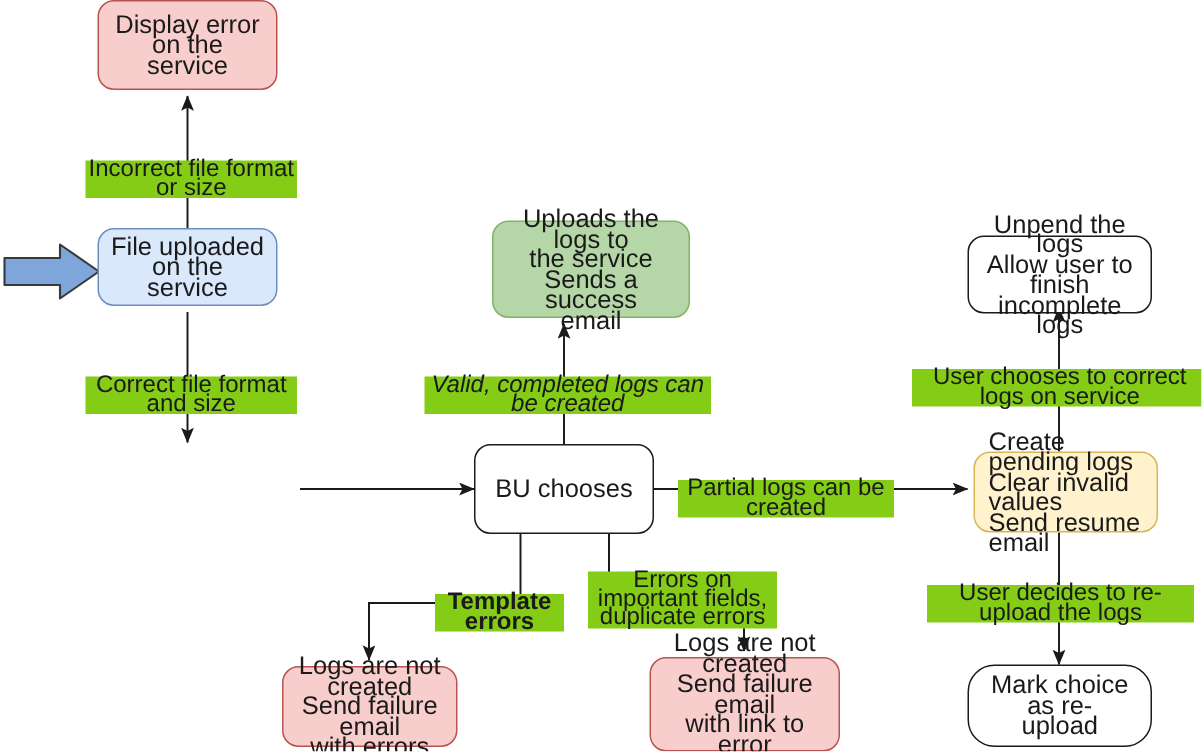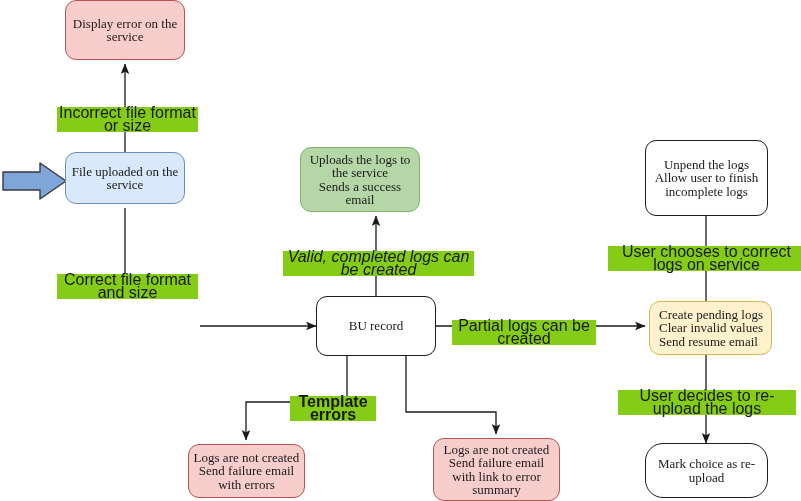--- a/index.html
+++ b/index.html
@@ -17,26 +17,25 @@
   }
   .node {
     position: absolute;
     box-sizing: border-box;
     border: 1.4px solid #1a1a1a;
     border-radius: 11px;
     display: flex;
     align-items: center;
     justify-content: center;
     text-align: center;
-    font-size: 13px;
+    font-size: 17px;
     line-height: 13.5px;
     color: #1a1a1a;
     white-space: pre-line;
     padding: 2px 4px;
-    font-family: Liberation Serif, serif;
   }
   .node.fill-pink   { background: #f8cecc; border-color: #b85450; }
   .node.fill-blue   { background: #dae8fc; border-color: #6c8ebf; }
   .node.fill-green  { background: #b5d6a7; border-color: #82b366; }
   .node.fill-yellow { background: #fff2cc; border-color: #d6b656; }
   .node.fill-white  { background: #ffffff; border-color: #1a1a1a; }
   .node.align-left  { justify-content: flex-start; text-align: left; padding-left: 9px; }
 
   .edge-layer {
     position: absolute;
@@ -96,55 +95,57 @@
     <path d="M3,12 L40,12 L40,3 L66,21 L40,39 L40,30 L3,30 Z" fill="#7ea6d9" stroke="#36393d" stroke-width="1.4" stroke-linejoin="round"></path>
   </svg>
 
   <div class="node fill-pink" style="left:65px;  top:0px;   width:120px; height:60px;">Display error on the
 service</div>
 
   <div class="node fill-blue" style="left:65px;  top:152px; width:120px; height:52px;">File uploaded on the
 service</div>
 
 
-  <div class="node fill-green" style="left:300px; top:147px; width:120px; height:65px;">Uploads the logs to
+  <div class="node fill-green" style="left:328px; top:147px; width:132px; height:65px;">Uploads the logs to
 the service
 Sends a success
 email</div>
 
-  <div class="node fill-white" style="left:316px; top:296px; width:120px; height:60px;">BU record</div>
+  <div class="node fill-white" style="left:316px; top:296px; width:120px; height:60px;">BU chooses</div>
 
   <div class="node fill-pink" style="left:188px; top:444px; width:117px; height:54px;">Logs are not created
 Send failure email
 with errors</div>
 
   <div class="node fill-pink" style="left:433px; top:438px; width:127px; height:63px;">Logs are not created
 Send failure email
 with link to error
 summary</div>
 
-  <div class="node fill-white" style="left:645px; top:140px; width:123px; height:76px;">Unpend the logs
+  <div class="node fill-white" style="left:645px; top:157px; width:123px; height:52px;">Unpend the logs
 Allow user to finish
 incomplete logs</div>
 
   <div class="node fill-yellow align-left" style="left:649px; top:301px; width:123px; height:54px;">Create pending logs
 Clear invalid values
 Send resume email</div>
 
   <div class="node fill-white" style="left:645px; top:443px; width:123px; height:55px;border-radius:18px;">Mark choice as re-
 upload</div>
 
   <div class="edge-label" style="left:57px;  top:107px; width:137px;">Incorrect file format or size</div>
 
-  <div class="edge-label" style="left:57px;  top:251px; width:137px;margin-top:23px;">Correct file format and size</div>
+  <div class="edge-label" style="left:57px;  top:251px; width:137px;">Correct file format and size</div>
 
   <div class="edge-label" style="left:283px; top:251px; width:187px;font-style:italic;">Valid, completed logs can be created</div>
 
   <div class="edge-label" style="left:452px; top:320px; width:140px;">Partial logs can be created</div>
 
   <div class="edge-label" style="left:290px; top:396px; width:82px;font-weight:bold;">Template errors</div>
 
+  <div class="edge-label" style="left:392px; top:381px; width:122px;">Errors on important fields,
+duplicate errors</div>
 
   <div class="edge-label" style="left:608px; top:246px; width:193px;">User chooses to correct logs on service</div>
 
   <div class="edge-label" style="left:618px; top:390px; width:174px;">User decides to re-upload the logs</div>
 
 </div>
 
 </body></html>

